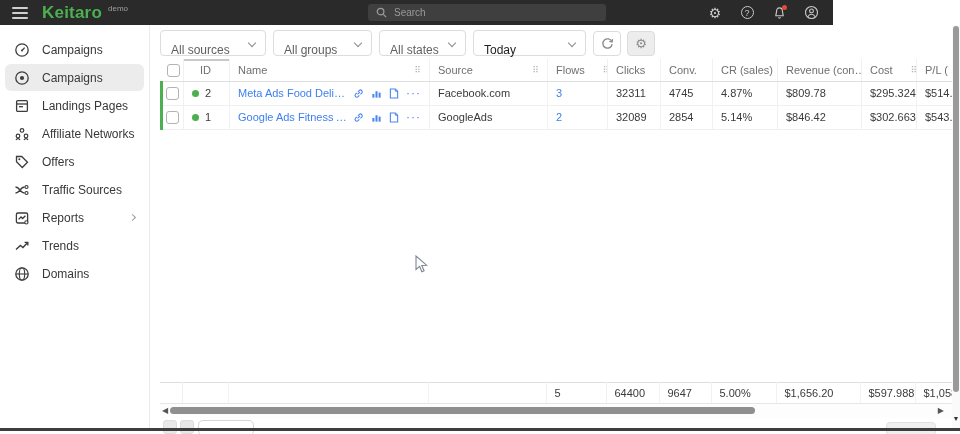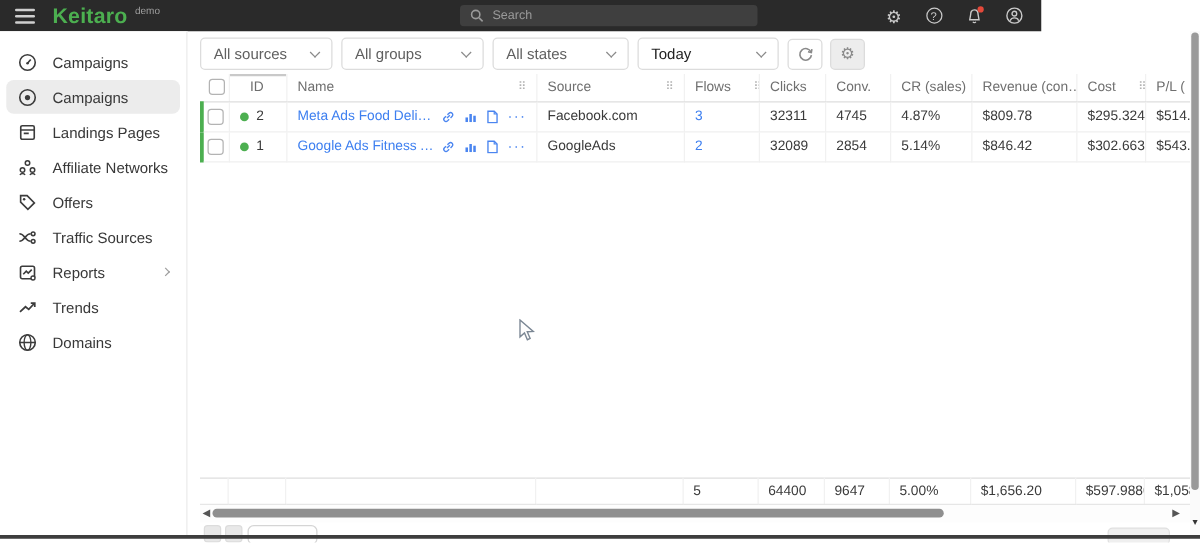--- a/index.html
+++ b/index.html
@@ -49,21 +49,21 @@
   .btn-groups { background:#f1f1f1; border:1px solid #dcdcdc; color:#3c3c3c; margin-left:7px; }
   .toolbar-search { margin-left:7px; width:131px; height:23px; border:1px solid #d9d9d9;
     border-radius:4px; padding:0 9px; font-size:11px; color:#444; outline:none; font-family:inherit; }
   .toolbar-search::placeholder { color:#a0a0a0; }
   .help-link { margin-left:10px; display:flex; align-items:center; gap:6px; color:#2e7cf6;
     font-size:12px; text-decoration:none; cursor:pointer; }
 
   
   .filterbar { margin:5px 0 0 10px; height:26px; display:flex; align-items:center; }
   .select { height:25px; border:1px solid #dcdcdc; border-radius:4px; background:#fff;
-    display:flex; align-items:center; justify-content:space-between; padding:12px 10px;
+    display:flex; justify-content:space-between; padding:12px 10px;
     font-size:12px; color:#5f5f5f; cursor:pointer; margin-right:7px; }
   .select.dark { color:#222; }
   .chev { width:6px; height:6px; border-right:1.5px solid #8a8a8a; border-bottom:1.5px solid #8a8a8a;
     transform:rotate(45deg); margin-left:10px; margin-top:-3px; }
   .icon-btn { width:28px; height:25px; border-radius:4px; display:flex; align-items:center;
     justify-content:center; cursor:pointer; margin-right:6px; }
   .icon-btn.refresh { background:#fff; border:1px solid #dcdcdc; color:#8a8a8a; }
   .icon-btn.gear { background:#ededed; border:1px solid #dcdcdc; color:#8a8a8a; font-size:13px; }
 
   
@@ -235,25 +235,25 @@
     </aside>
 
     <main class="main">
 
 
       <div class="filterbar">
         <div class="select" style="width:106px">
           <span>All sources</span>
             <span class="chev"></span>
         </div>
-        <div class="select" style="width:114px">
+        <div class="select" style="width:99px">
           <span>All groups</span>
             <span class="chev"></span>
         </div>
-        <div class="select" style="width:109px">
+        <div class="select" style="width:87px">
           <span>All states</span>
             <span class="chev"></span>
         </div>
         <div class="select dark" style="width:113px">
           <span>Today</span>
             <span class="chev"></span>
         </div>
         <div class="icon-btn refresh">
           <svg width="13" height="13" viewBox="0 0 14 14">
               <path d="M11.7 5.2 A5 5 0 1 0 12 7.6" fill="none" stroke="#8a8a8a" stroke-width="1.4"></path>

